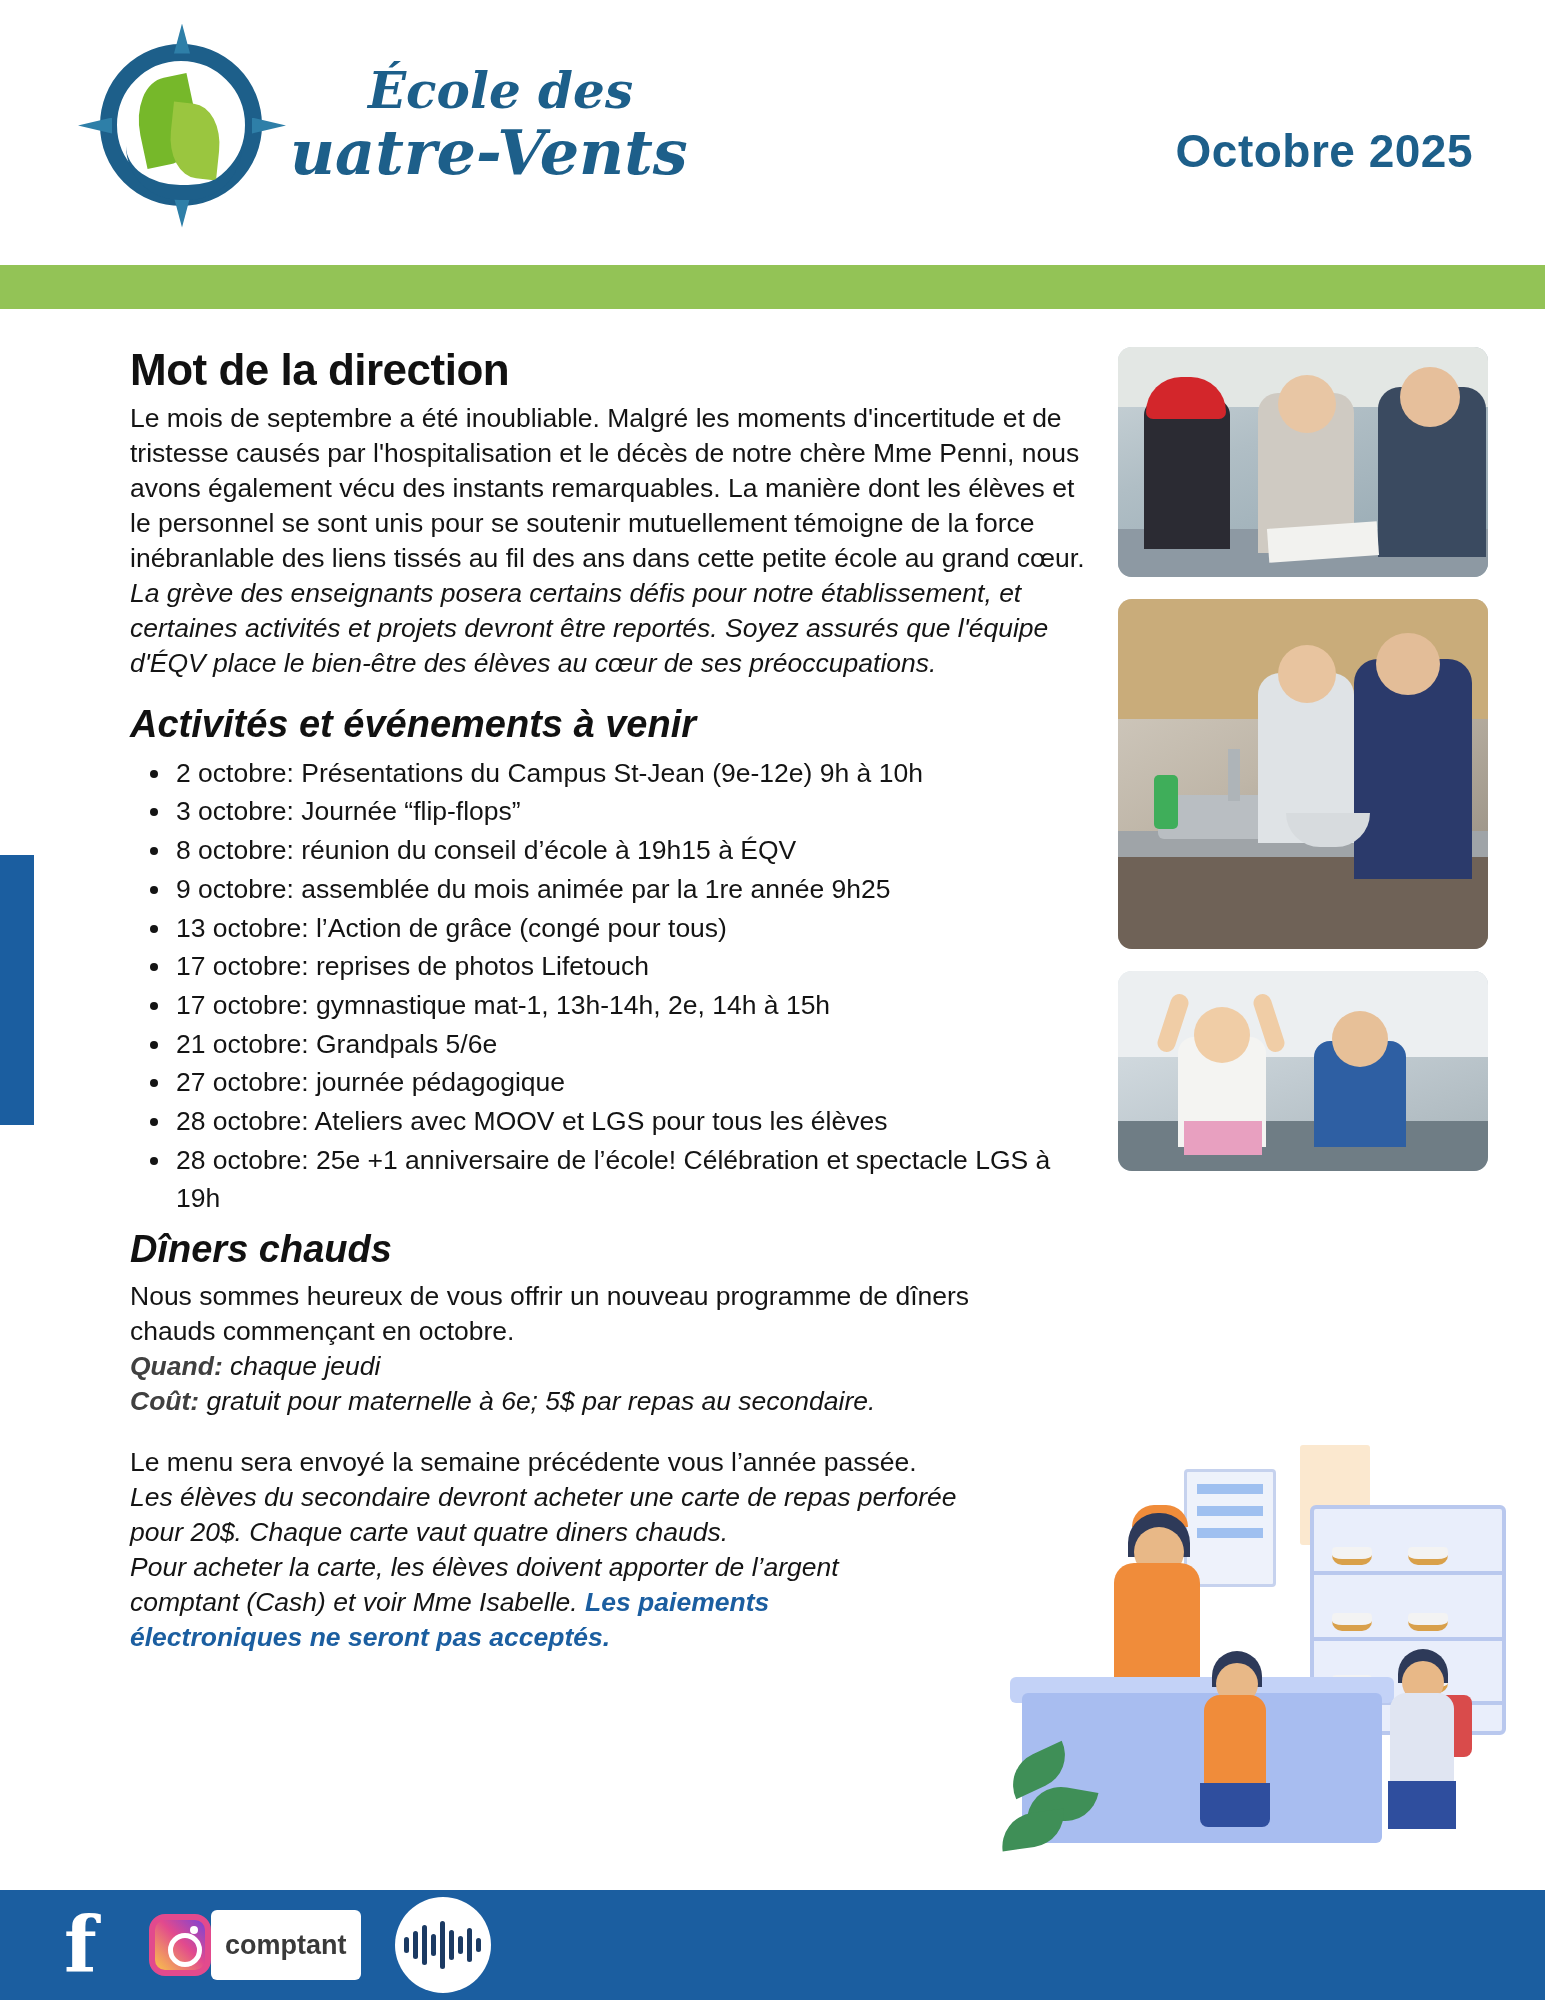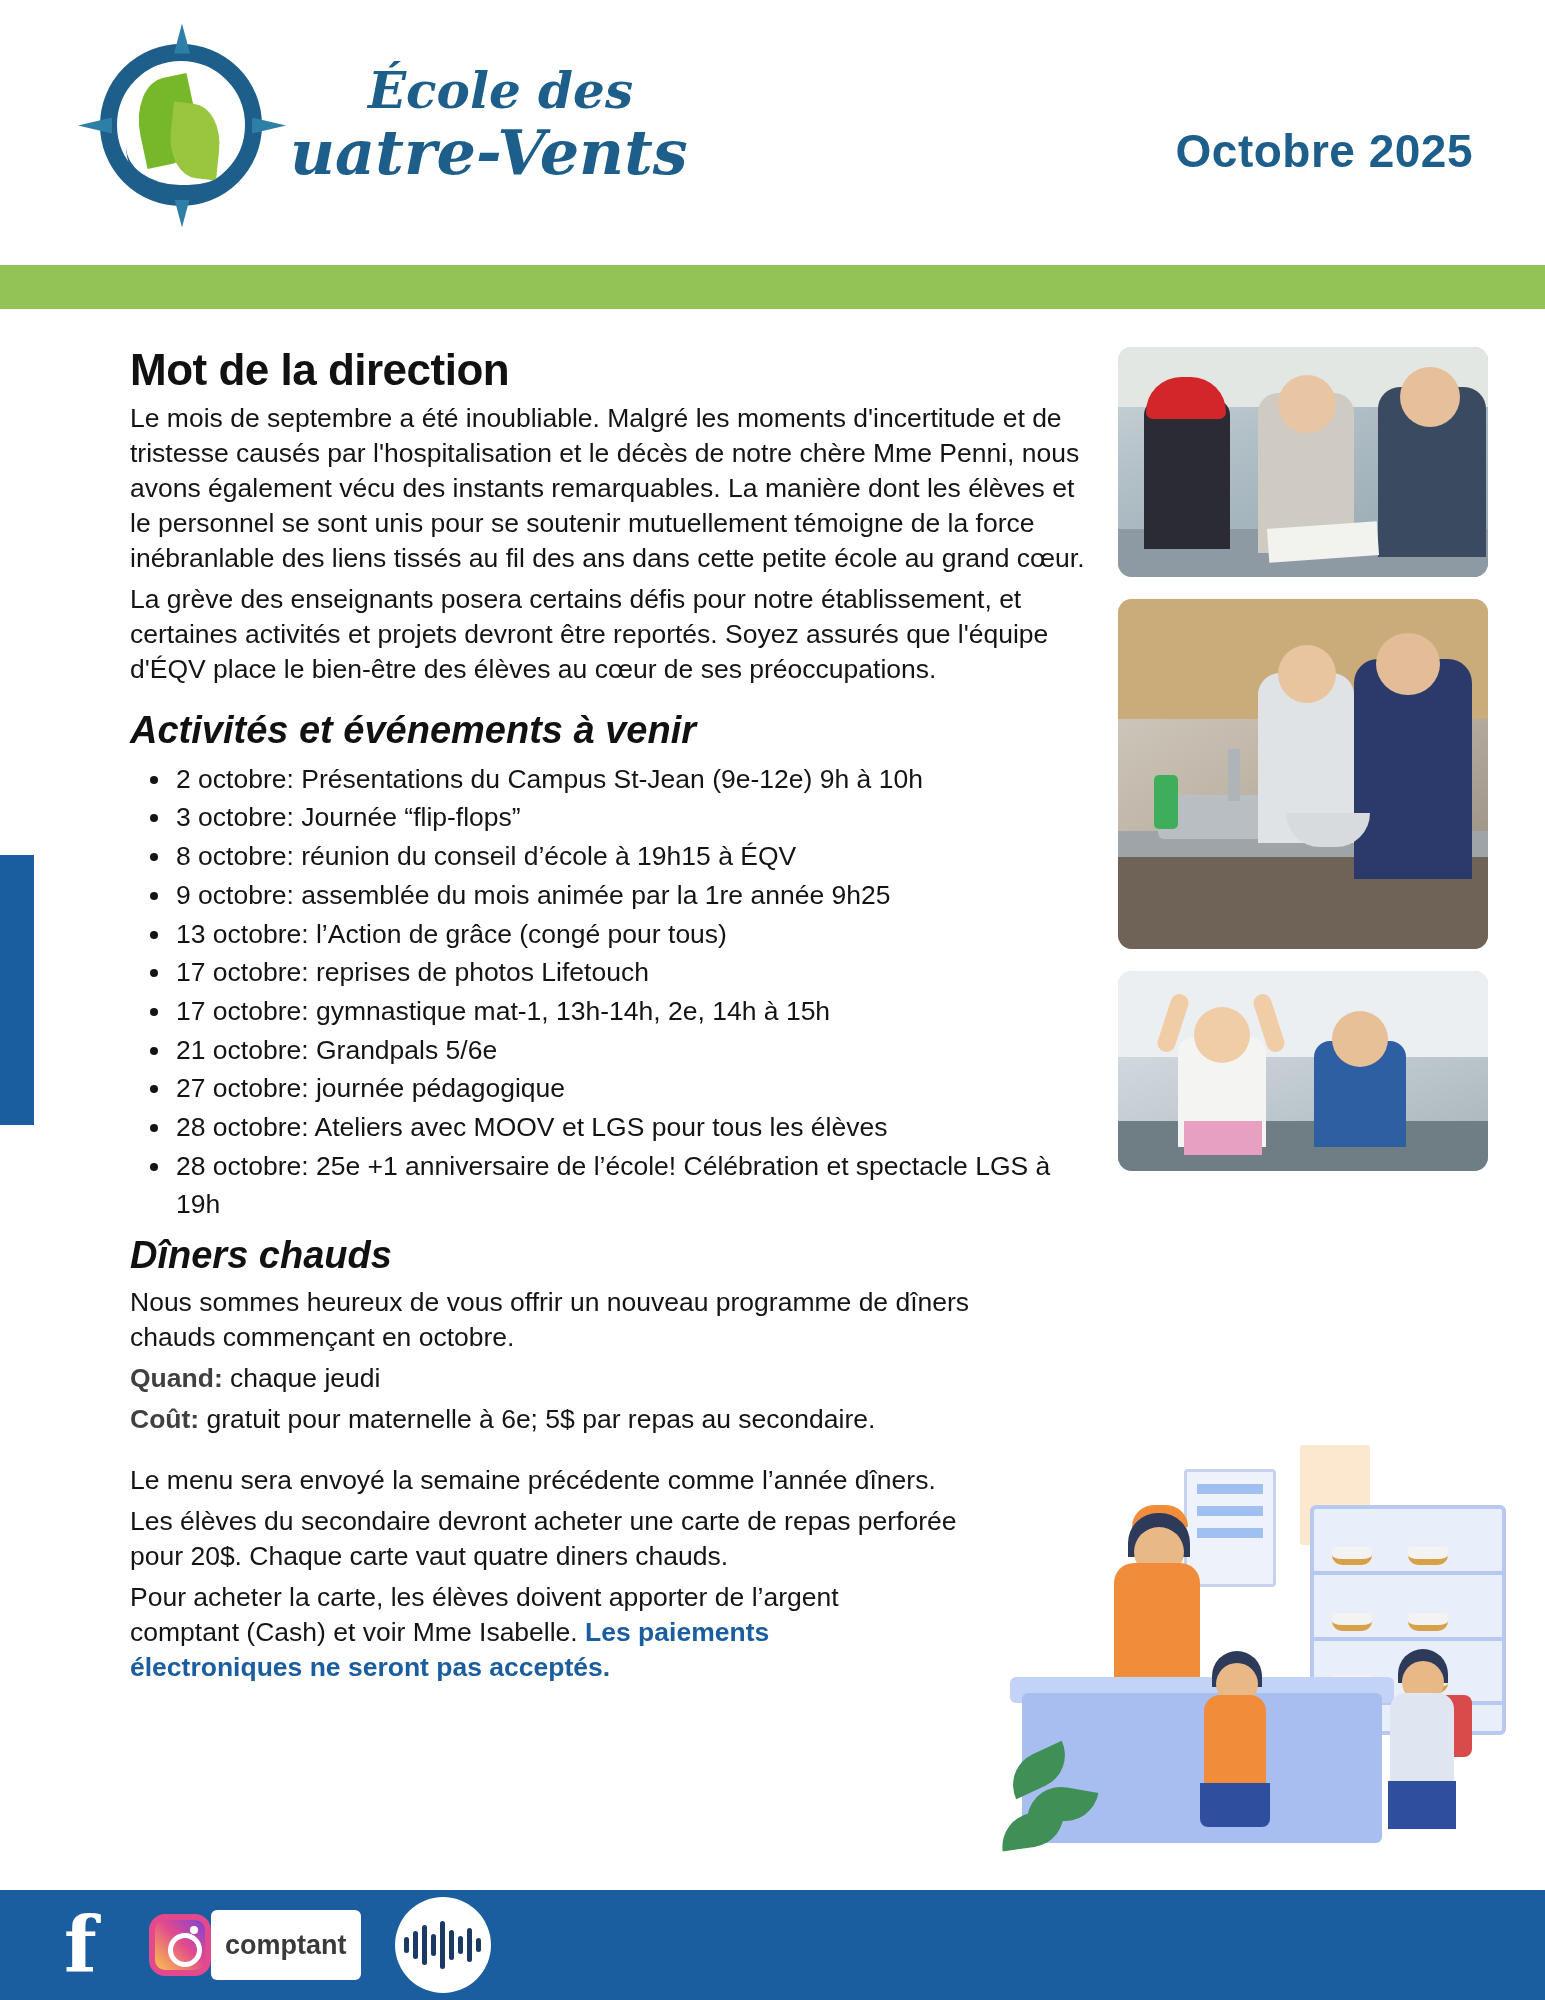--- a/index.html
+++ b/index.html
@@ -135,21 +135,21 @@
     font-style:italic;
     margin:22px 0 8px 0;
     color:#111;
   }
   p.body-text {
     font-size:26.5px;
     line-height:1.32;
     margin:0 0 0 0;
     color:#141414;
   }
-  p.body-text + p.body-text { margin-top:6px; }
+  p.body-text + p.body-text { margin-top:0;font-style:italic; }
 
   ul.events {
     margin:2px 0 0 0;
     padding-left:42px;
     list-style:none;
   }
   ul.events li {
     position:relative;
     font-size:26.5px;
     line-height:1.46;
@@ -372,21 +372,21 @@
     <p class="body-text" style="width:880px;">Nous sommes heureux de vous offrir un nouveau programme de dîners chauds commençant en octobre.</p>
     <p class="body-text">
       <span class="label-blue">Quand:</span><span> chaque jeudi</span>
     </p>
     <p class="body-text" style="width:800px;">
       <span class="label-blue">Coût:</span><span> gratuit pour maternelle à 6e; 5$ par repas au secondaire.</span>
     </p>
 
     <div class="spacer-sm"></div>
 
-    <p class="body-text" style="width:880px;">Le menu sera envoyé la semaine précédente comme l’année dîners.</p>
+    <p class="body-text" style="width:880px;">Le menu sera envoyé la semaine précédente vous l’année passée.</p>
     <p class="body-text" style="width:880px;">Les élèves du secondaire devront acheter une carte de repas perforée pour 20$. Chaque carte vaut quatre diners chauds.</p>
     <p class="body-text" style="width:800px;">
       <span>Pour acheter la carte, les élèves doivent apporter de l’argent comptant (Cash) et  voir Mme Isabelle. </span><span class="bold-blue">Les paiements électroniques ne seront pas acceptés.</span>
     </p>
   </div>
 
   <div class="col-right">
     <div class="photo ph1">
       <span class="p-shape board"></span>
       <span class="p-shape table"></span>

